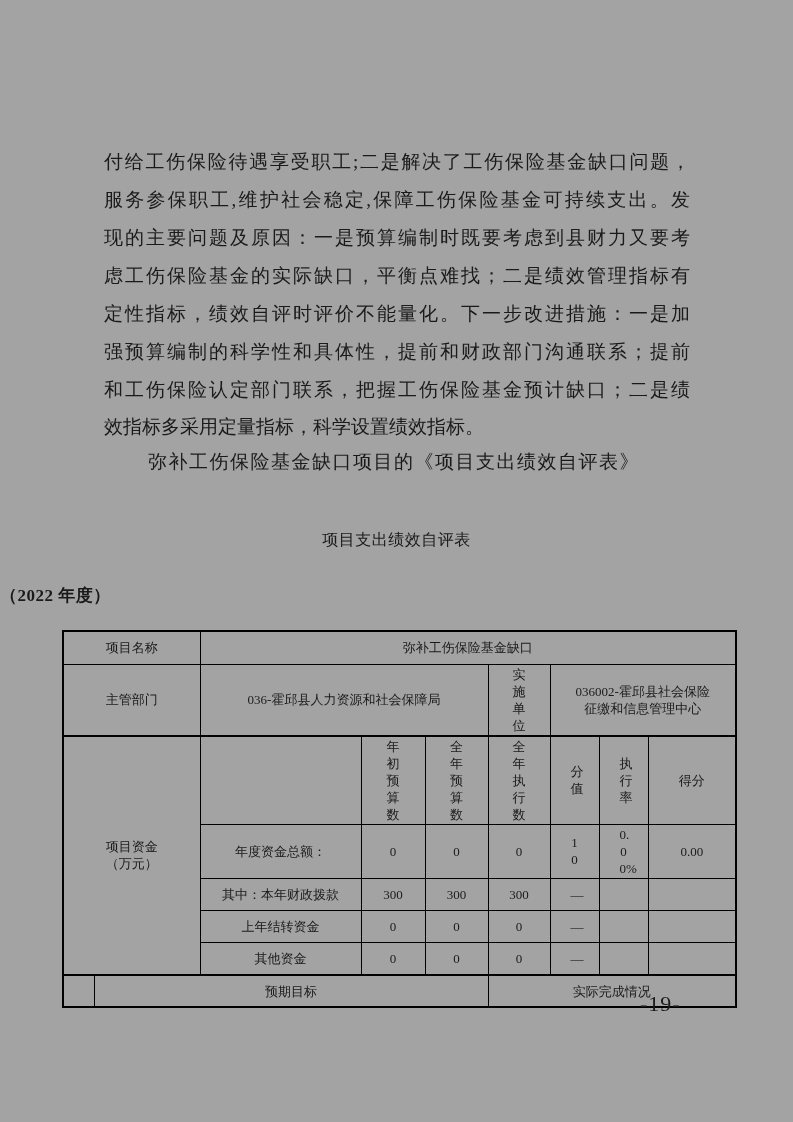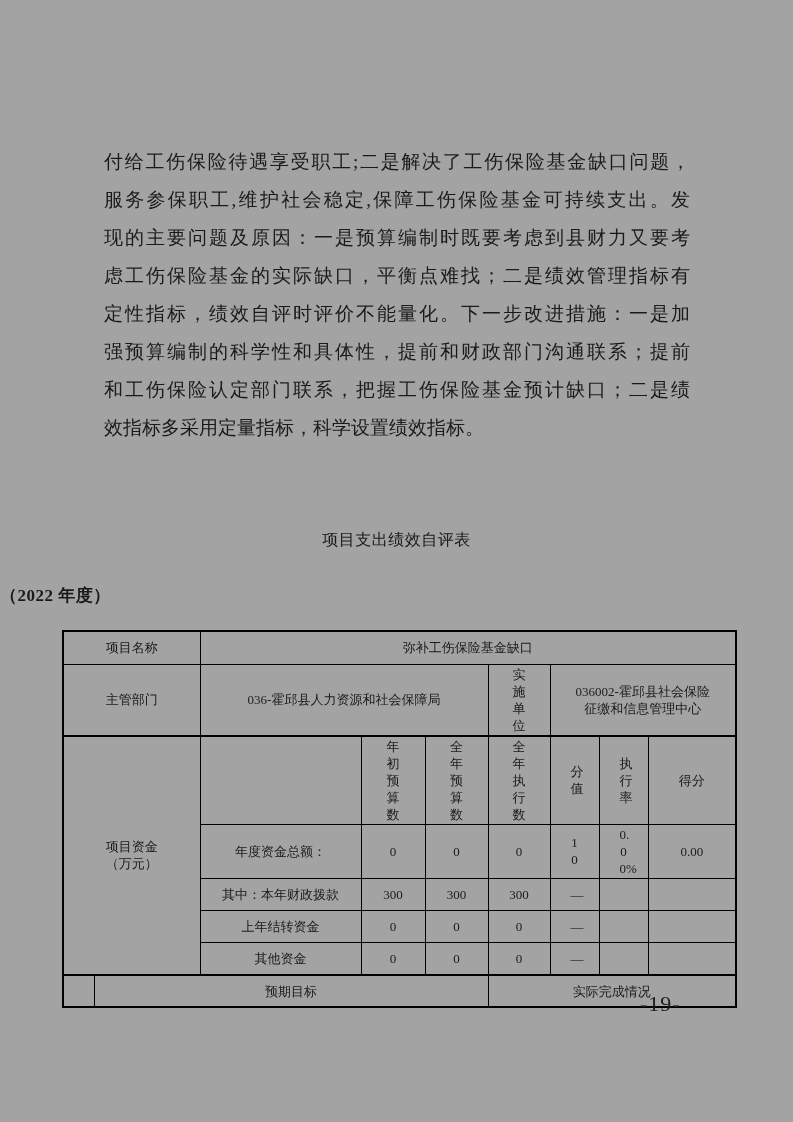--- a/index.html
+++ b/index.html
@@ -22,20 +22,21 @@
     line-height: 38px;
   }
   .para-line {
     text-align: justify;
     text-align-last: justify;
     height: 38px;
     overflow: hidden;
   }
   .para-line.last {
     text-align-last: left;
+    font-family: Liberation Mono, monospace;
   }
   .caption-line {
     position: absolute;
     left: 148px;
     top: 449px;
     width: 560px;
     font-size: 19px;
     letter-spacing: 1.5px;
     white-space: nowrap;
   }
@@ -97,20 +98,21 @@
     <div class="para-line">付给工伤保险待遇享受职工;二是解决了工伤保险基金缺口问题，</div>
     <div class="para-line">服务参保职工,维护社会稳定,保障工伤保险基金可持续支出。发</div>
     <div class="para-line">现的主要问题及原因：一是预算编制时既要考虑到县财力又要考</div>
     <div class="para-line">虑工伤保险基金的实际缺口，平衡点难找；二是绩效管理指标有</div>
     <div class="para-line">定性指标，绩效自评时评价不能量化。下一步改进措施：一是加</div>
     <div class="para-line">强预算编制的科学性和具体性，提前和财政部门沟通联系；提前</div>
     <div class="para-line">和工伤保险认定部门联系，把握工伤保险基金预计缺口；二是绩</div>
     <div class="para-line last">效指标多采用定量指标，科学设置绩效指标。</div>
   </div>
 
+  <div class="caption-line">弥补工伤保险基金缺口项目的《项目支出绩效自评表》</div>
 
   <div class="doc-title">项目支出绩效自评表</div>
 
   <div class="doc-subtitle">（2022 年度）</div>
 
   <table class="eval">
     <colgroup>
       <col style="width:31px">
         <col style="width:106px">
         <col style="width:161px">

